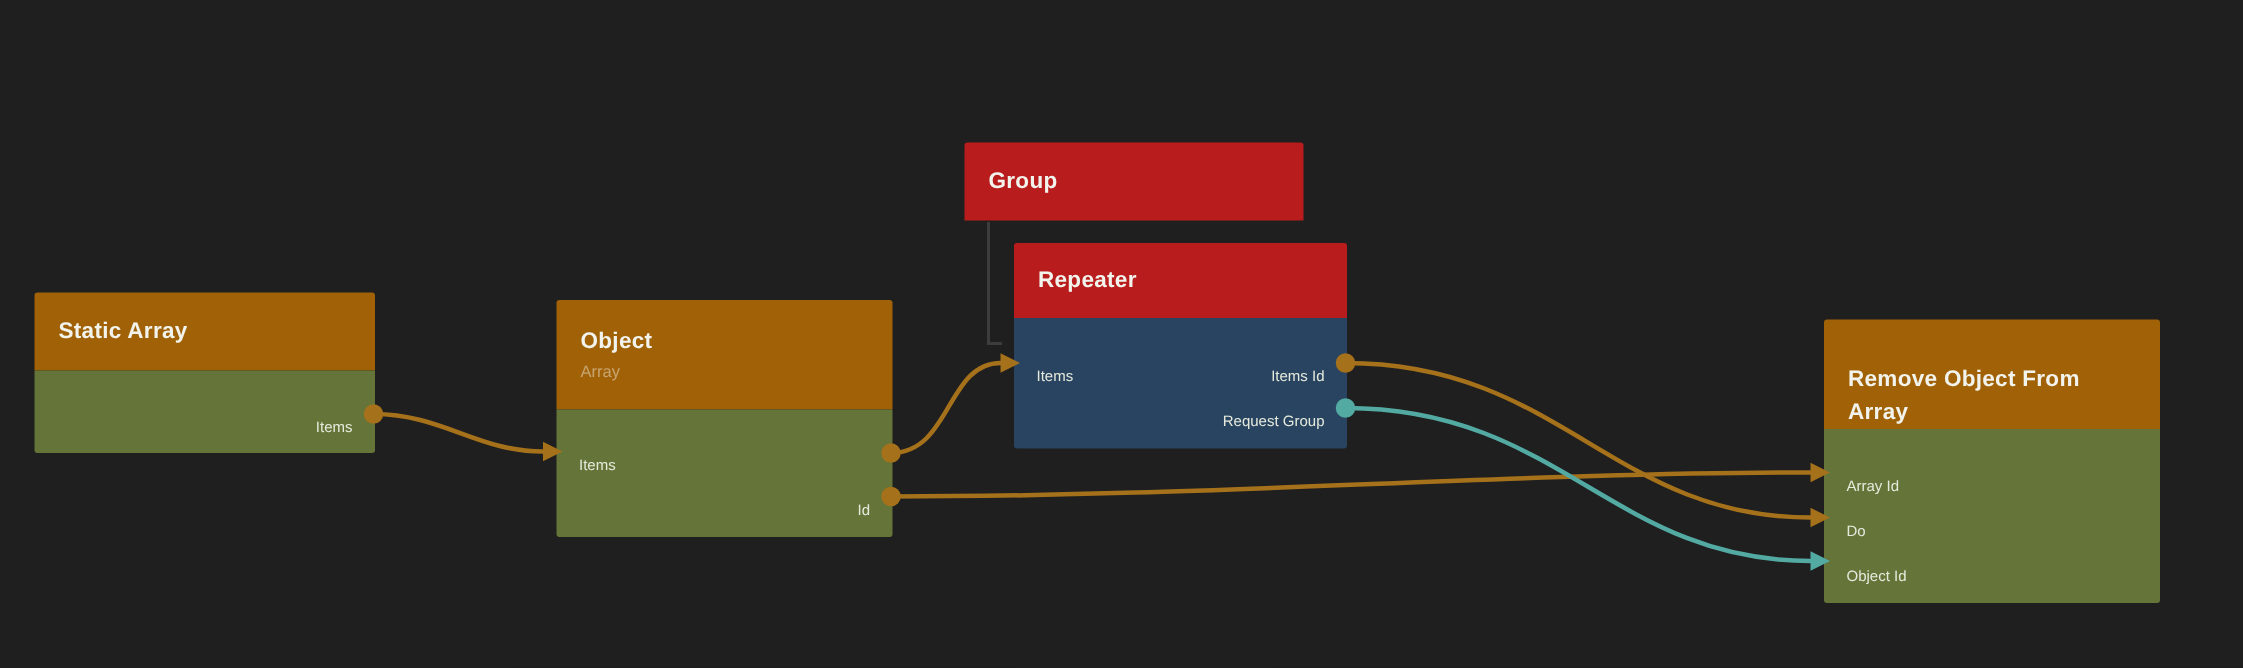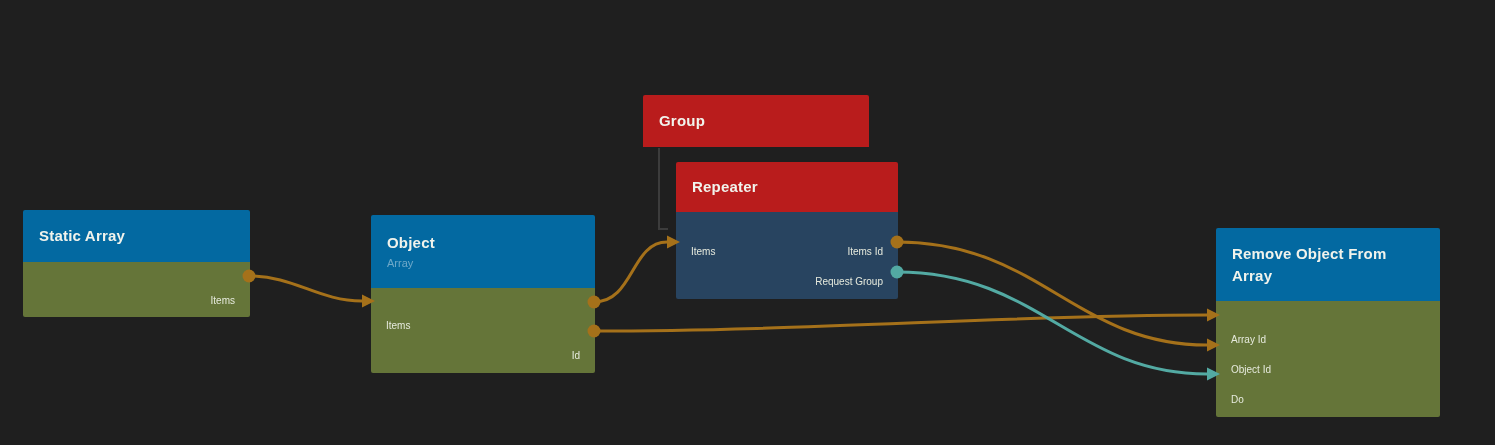--- a/index.html
+++ b/index.html
@@ -30,21 +30,21 @@
     letter-spacing: 0.2px;
     color: #f1f3ec;
   }
   .node-subtitle {
     font-size: 11px;
     font-weight: 400;
     line-height: 18px;
     color: rgba(255,255,255,0.42);
   }
   .node-body { border-radius: 0 0 2px 2px; }
-  .green .node-header { background: #0369a1; margin-top: 15px; }
+  .green .node-header { background: #a16207; }
   .green .node-body   { background: #657539; }
   .blue  .node-header { background: #b91c1c; }
   .blue  .node-body   { background: #284460; }
   .port-row {
     height: 30px;
     display: flex;
     align-items: flex-end;
     padding: 0 15px;
     font-size: 10px;
     color: #e6eadd;
@@ -61,21 +61,21 @@
   #node-people .node-body   { height: 85px; padding-top: 13px; box-sizing: border-box; }
 
   #node-group { left: 643px; top: 95px; width: 226px; }
   #node-group .node-header { height: 52px; }
 
   #node-repeater { left: 676px; top: 162px; width: 222px; }
   #node-repeater .node-header { height: 50px; }
   #node-repeater .node-body   { height: 87px; padding-top: 15px; box-sizing: border-box; }
 
   #node-remove { left: 1216px; top: 213px; width: 224px; }
-  #node-remove .node-header { height: 73px; }
+  #node-remove .node-header { height: 73px; justify-content: flex-end; }
   #node-remove .node-header .node-title { max-width: 175px; }
   #node-remove .node-body   { height: 116px; padding-top: 14px; box-sizing: border-box; }
 
   .wires {
     position: absolute;
     left: 0; top: 0;
     pointer-events: none;
   }
 </style>
 </head>
@@ -132,24 +132,24 @@
 
   <div class="node green" id="node-remove">
     <div class="node-header">
       <div class="node-title">Remove Object From Array</div>
     </div>
     <div class="node-body">
       <div class="port-row">
         <span class="port-label in">Array Id</span>
       </div>
       <div class="port-row">
-        <span class="port-label in">Object Id</span>
+        <span class="port-label in">Do</span>
       </div>
       <div class="port-row">
-        <span class="port-label in">Do</span>
+        <span class="port-label in">Object Id</span>
       </div>
     </div>
   </div>
 
   <svg class="wires" width="1495" height="445" viewBox="0 0 1495 445">
 
     <polyline points="659,148 659,229 668,229" fill="none" stroke-width="2" stroke="#3c3c3c"></polyline>
 
     <path d="M249,276 C295,276 318,301 362,301" fill="none" stroke-width="3" stroke-linecap="round" stroke="#a5711a"></path>
     <polygon points="362,294.5 375,301 362,307.5" fill="#a5711a"></polygon>

